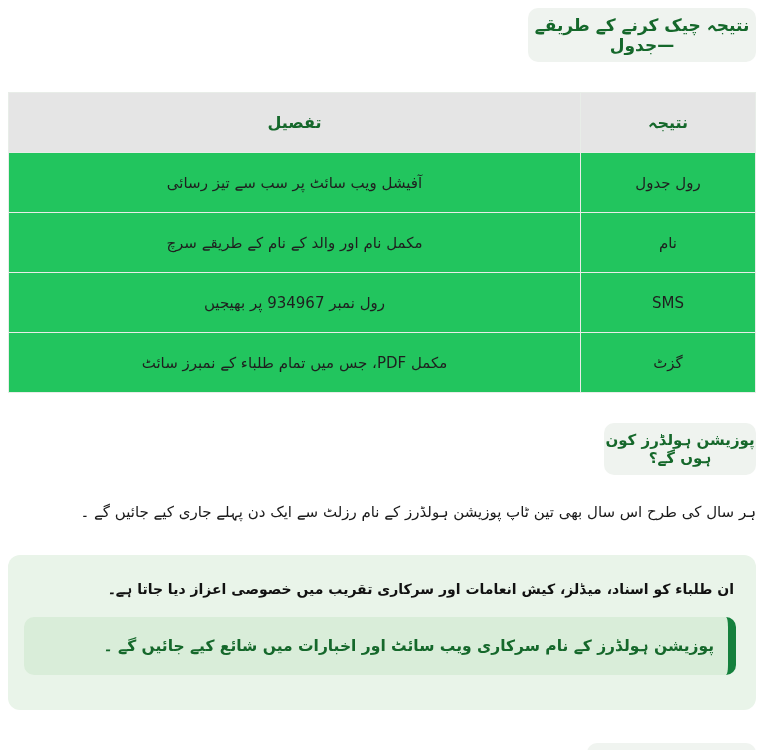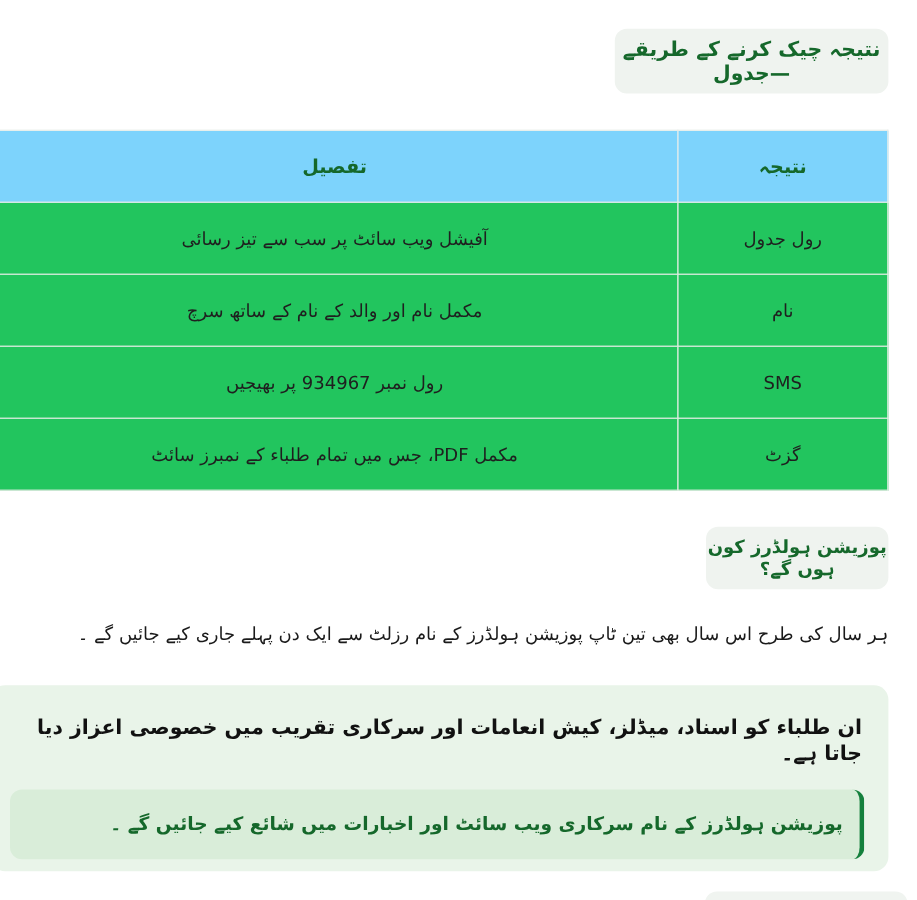--- a/index.html
+++ b/index.html
@@ -3,21 +3,21 @@
 <meta charset="utf-8">
 <style>
   * { margin: 0; padding: 0; box-sizing: border-box; }
   html, body { background: #ffffff; }
   body { font-family: "DejaVu Sans", sans-serif; }
   .page {
     position: relative;
     width: 764px;
     height: 750px;
     background: #ffffff;
-    padding: 24px;
+    padding: 8px;
     overflow: hidden;
     direction: rtl;
   }
   
   .chip {
     background: #eff3ef;
     border-radius: 10px;
     color: #15682b;
     font-weight: bold;
     display: flex;
@@ -35,21 +35,21 @@
     margin-bottom: 30px;
   }
   .methods-table th, .methods-table td {
     border: 1px solid #e8ede8;
     height: 60px;
     vertical-align: middle;
     text-align: center;
     padding: 4px 10px;
   }
   .methods-table th {
-    background: #7dd3fc;
+    background: #e5e5e5;
     color: #15682b;
     font-weight: bold;
     font-size: 16px;
   }
   .methods-table td {
     background: #22c55e;
     color: #1f1f1f;
     font-size: 15px;
   }
   .col-method { width: 175px; }
@@ -66,30 +66,30 @@
   .callout {
     background: #e9f4e9;
     border-radius: 12px;
     width: 748px;
     height: 155px;
     padding: 26px 20px 20px 16px;
   }
   .callout-bold {
     color: #111111;
     font-weight: bold;
-    font-size: 17px;
+    font-size: 14px;
     text-align: right;
     padding-right: 2px;
     margin-bottom: 20px;
   }
   .callout-inner {
     background: #d9edd9;
     border-radius: 10px;
     border-left: none;
-    border-right: 4px solid #15803d;
+    border-right: 8px solid #15803d;
     padding: 16px 14px;
     color: #15682b;
     font-weight: bold;
     font-size: 15.5px;
     text-align: right;
     min-height: 58px;
     display: flex;
     align-items: center;
     justify-content: flex-start;
   }
@@ -119,21 +119,21 @@
         <th class="col-detail">تفصیل</th>
       </tr>
     </thead>
     <tbody>
       <tr>
         <td>رول جدول</td>
         <td>آفیشل ویب سائٹ پر سب سے تیز رسائی</td>
       </tr>
       <tr>
         <td>نام</td>
-        <td>مکمل نام اور والد کے نام کے ساتھ سرچ</td>
+        <td>مکمل نام اور والد کے نام کے طریقے سرچ</td>
       </tr>
       <tr>
         <td>SMS</td>
         <td>رول نمبر 934967 پر بھیجیں</td>
       </tr>
       <tr>
         <td>گزٹ</td>
         <td>مکمل PDF، جس میں تمام طلباء کے نمبرز سائٹ</td>
       </tr>
     </tbody>

